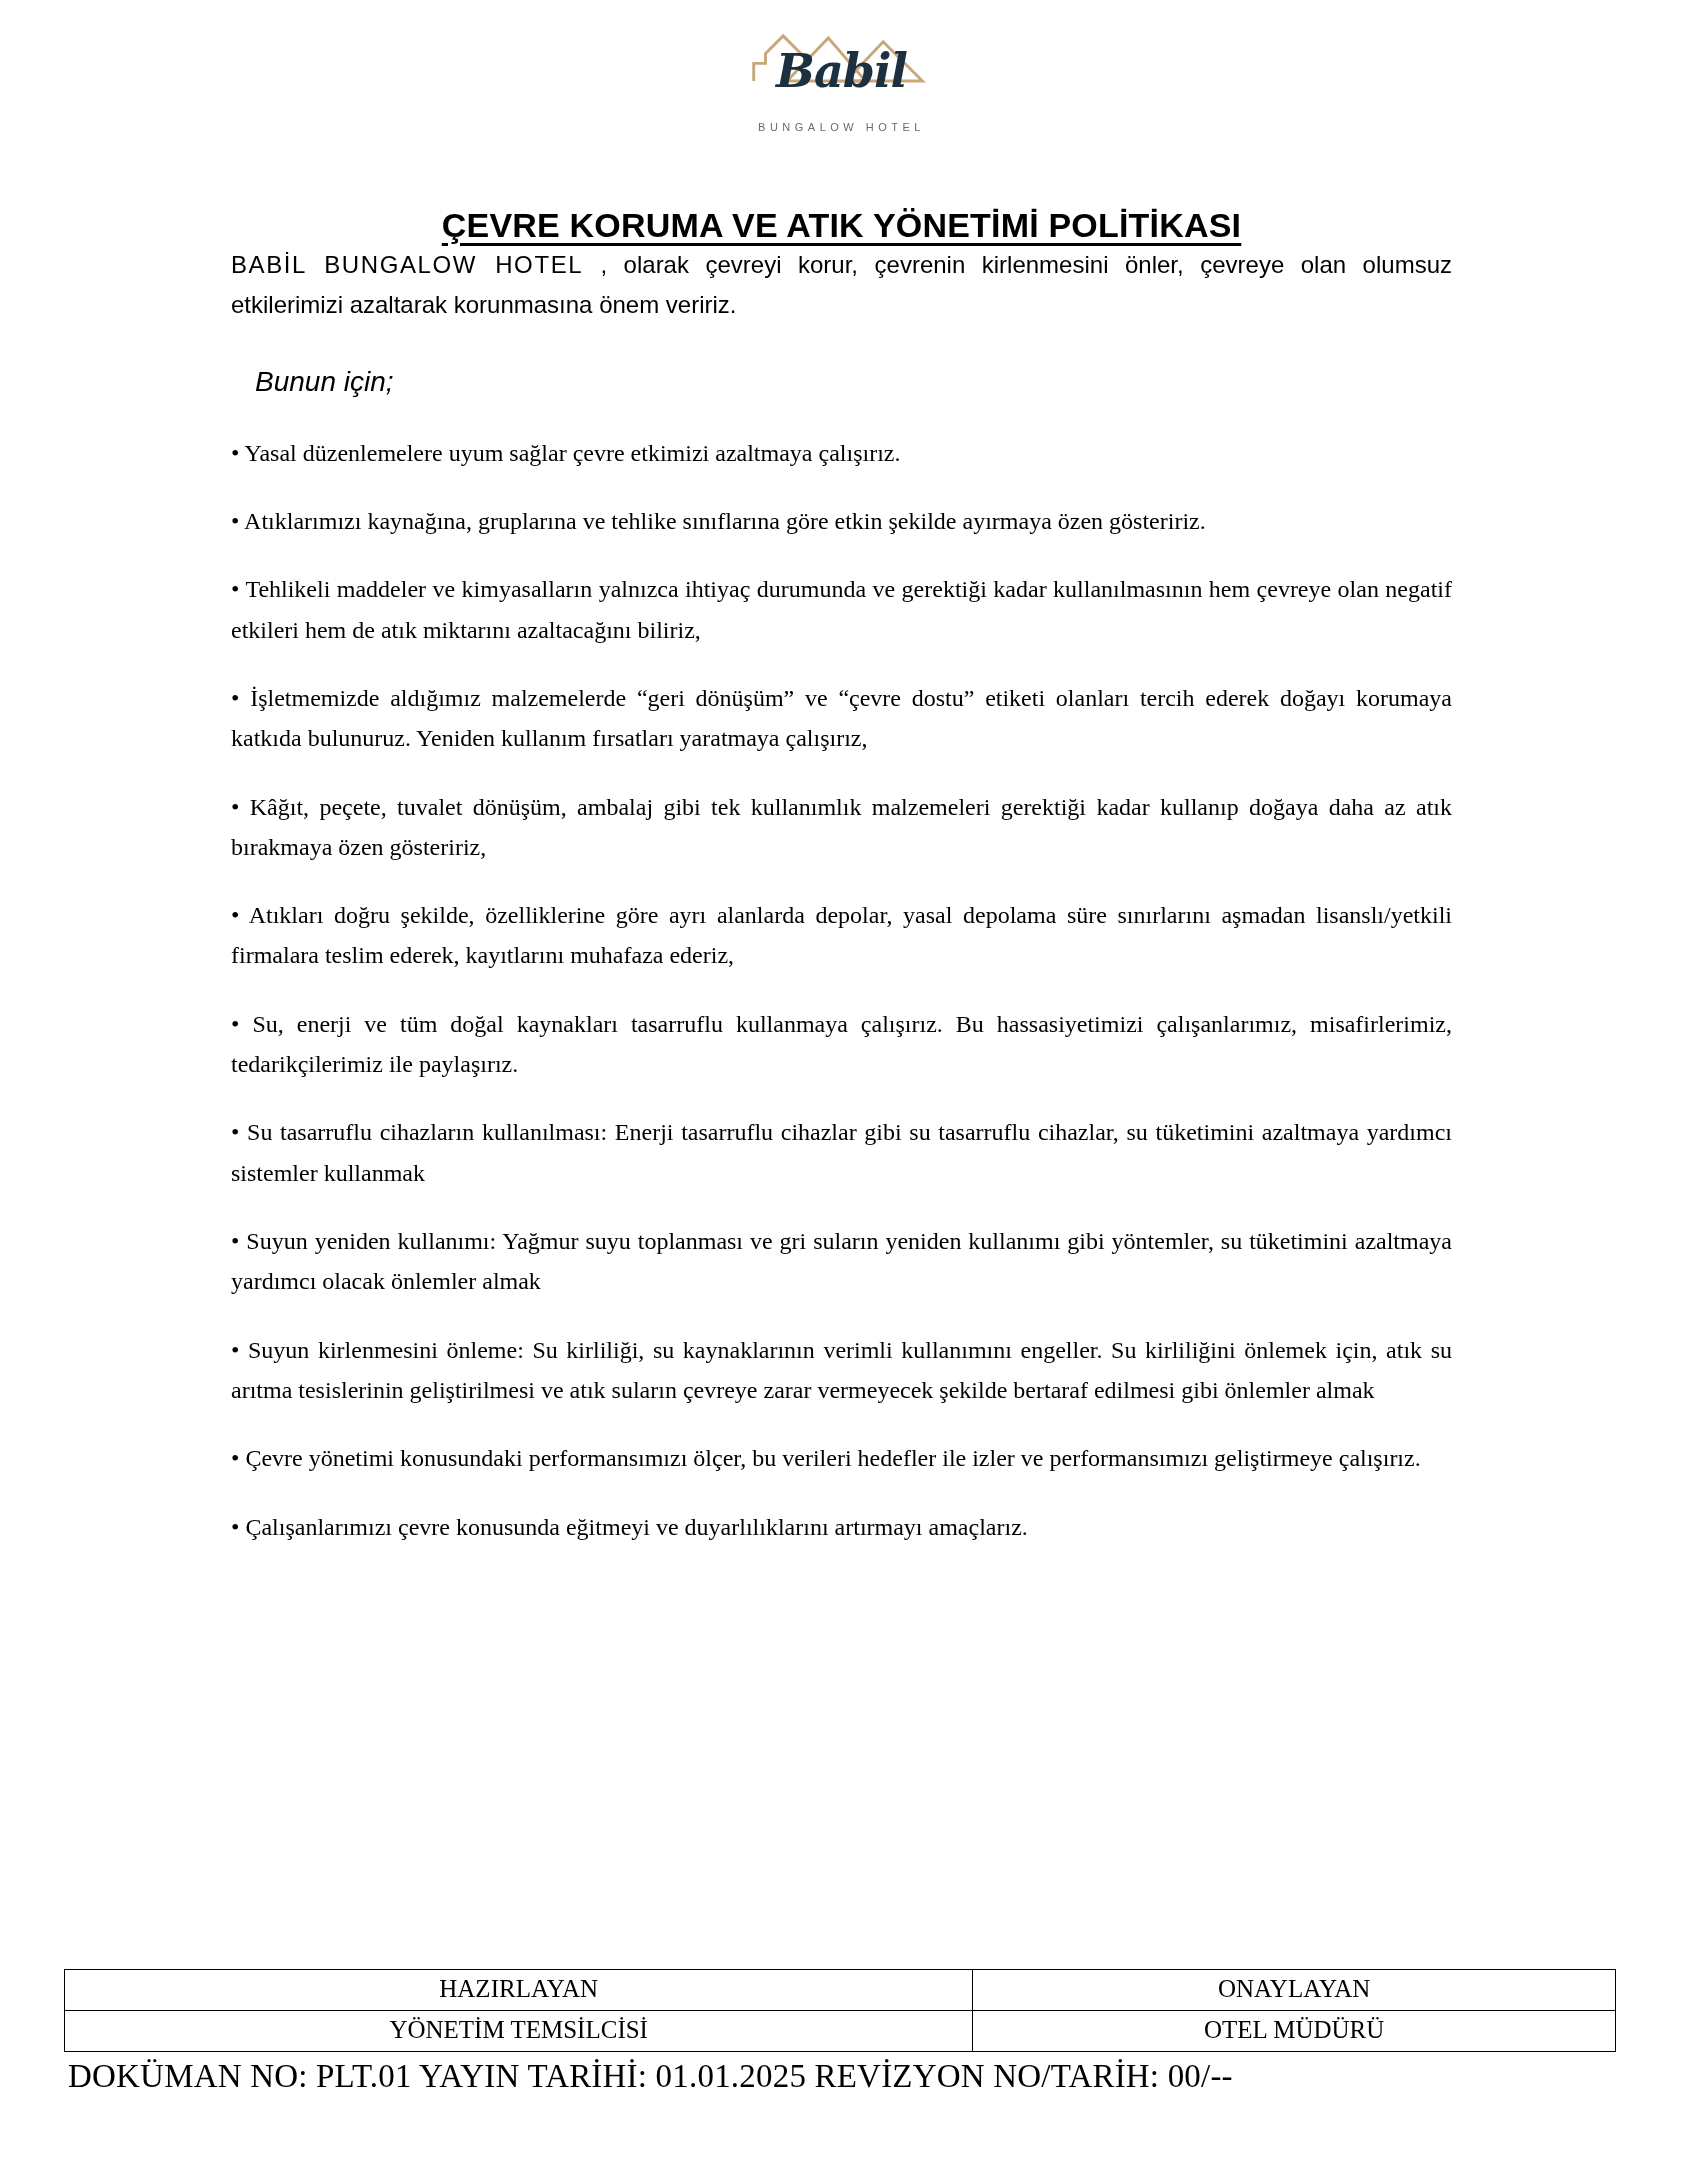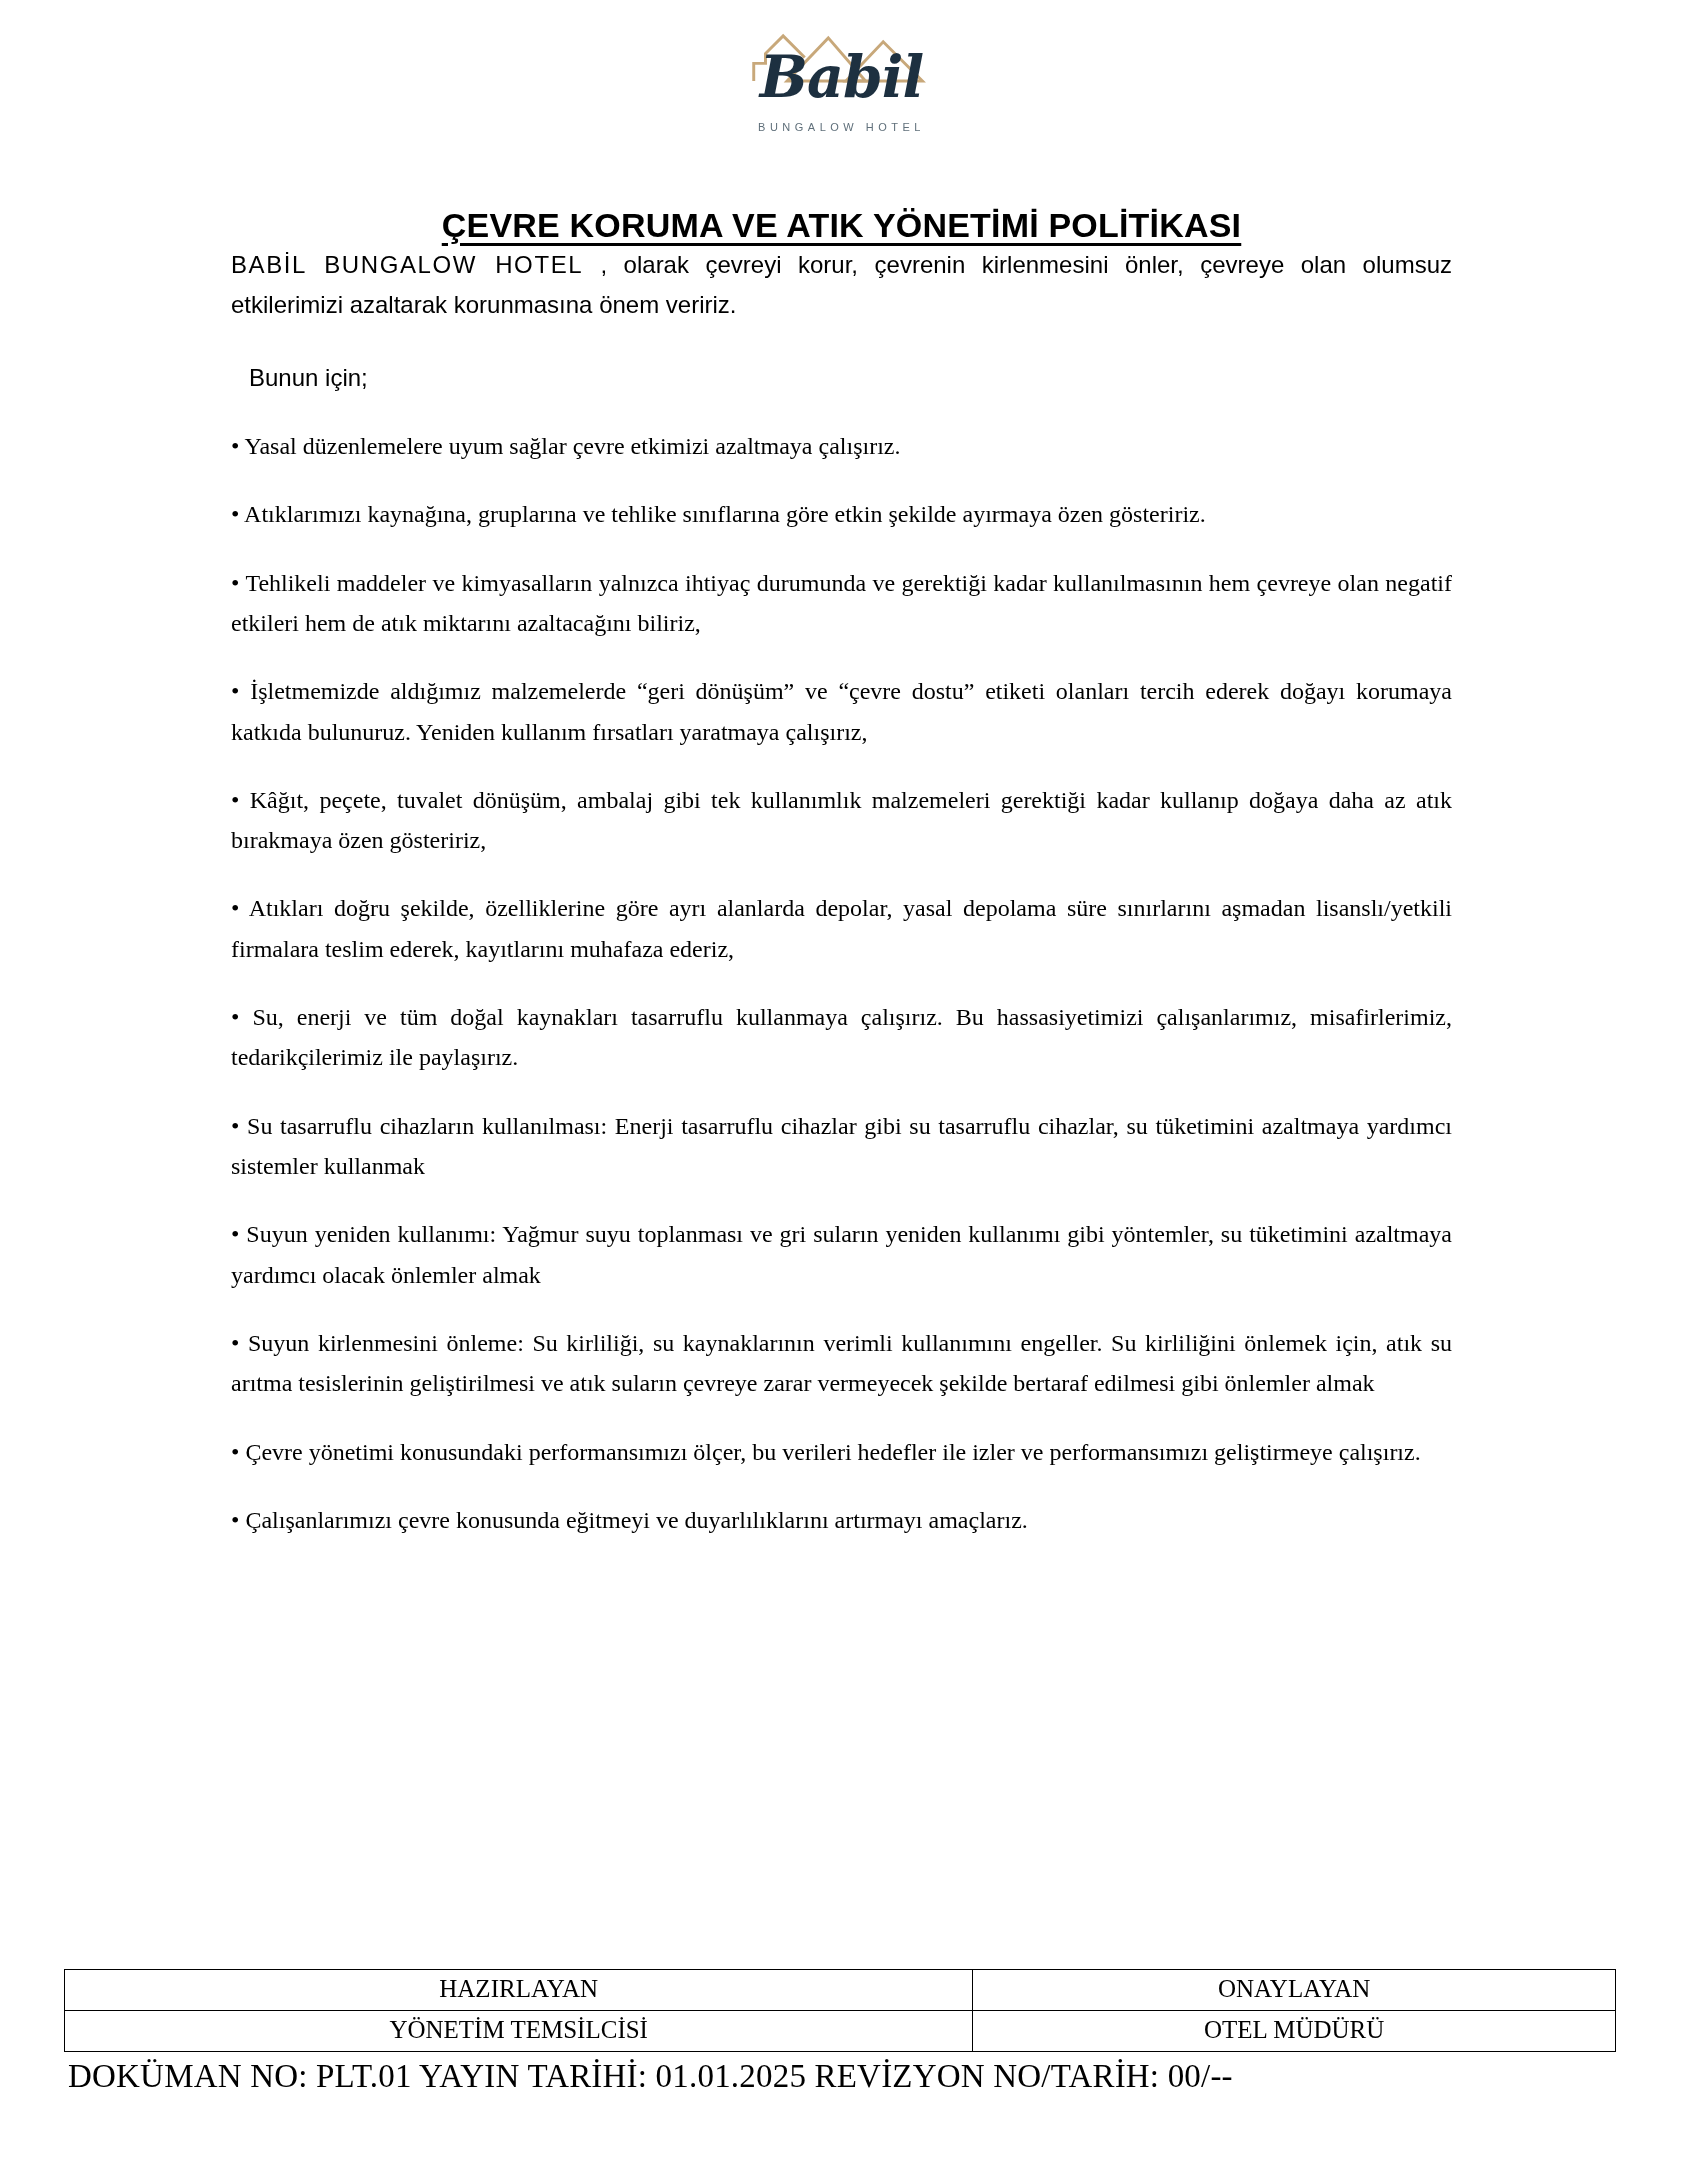--- a/index.html
+++ b/index.html
@@ -51,21 +51,21 @@
     transform: translateX(-50%);
   }
   .logo-word {
     position: absolute;
     top: 18px;
     left: 50%;
     transform: translateX(-50%);
     font-family: "DejaVu Serif", serif;
     font-style: italic;
     font-weight: 700;
-    font-size: 57px;
+    font-size: 46px;
     line-height: 1;
     color: #1d3040;
     letter-spacing: -1px;
   }
   .logo-sub {
     position: absolute;
     top: 91px;
     left: 50%;
     transform: translateX(-50%);
     font-family: "Liberation Sans", sans-serif;
@@ -104,24 +104,25 @@
     font-family: "Liberation Sans", sans-serif;
   }
   .intro {
     margin-top: 51px;
   }
   .intro .lead {
     letter-spacing: 1.6px;
   }
   .sub-lead {
     margin-top: 32px;
-    margin-left: 18px;
-    font-size: 24px;
+    margin-left: 24px;
+    font-size: 28px;
     line-height: 1.68;
     font-family: "Liberation Sans", sans-serif;
+    font-style: italic;
   }
   ul.bullets {
     list-style: none;
     margin: 0;
     padding: 0;
   }
   ul.bullets li {
     font-size: 24px;
     line-height: 1.68;
     text-align: justify;

